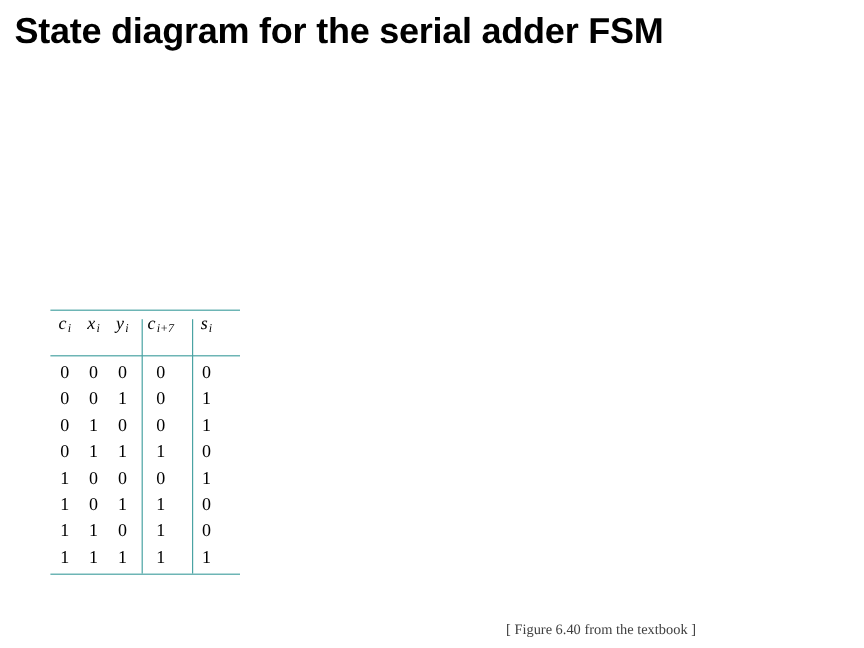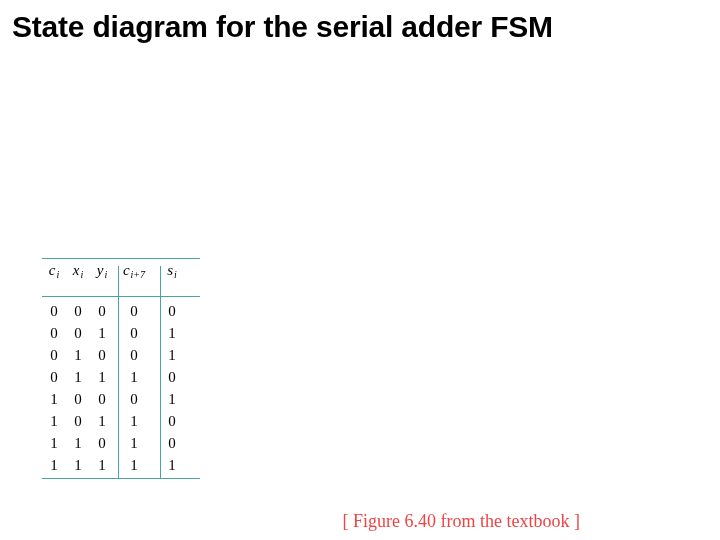--- a/index.html
+++ b/index.html
@@ -25,22 +25,22 @@
     font-weight: 700;
     color: #000;
     white-space: nowrap;
     letter-spacing: -0.2px;
   }
   .caption {
     position: absolute;
     right: 12px;
     bottom: 8px;
     font-family: "Times New Roman", Times, serif;
-    font-size: 18px;
-    color: #ef4444;
+    font-size: 12px;
+    color: #404040;
   }
   
   .tbl {
     position: absolute;
     left: 42px;
     top: 262px;
     font-family: "Times New Roman", Times, serif;
     font-size: 15px;
     color: #000;
   }

